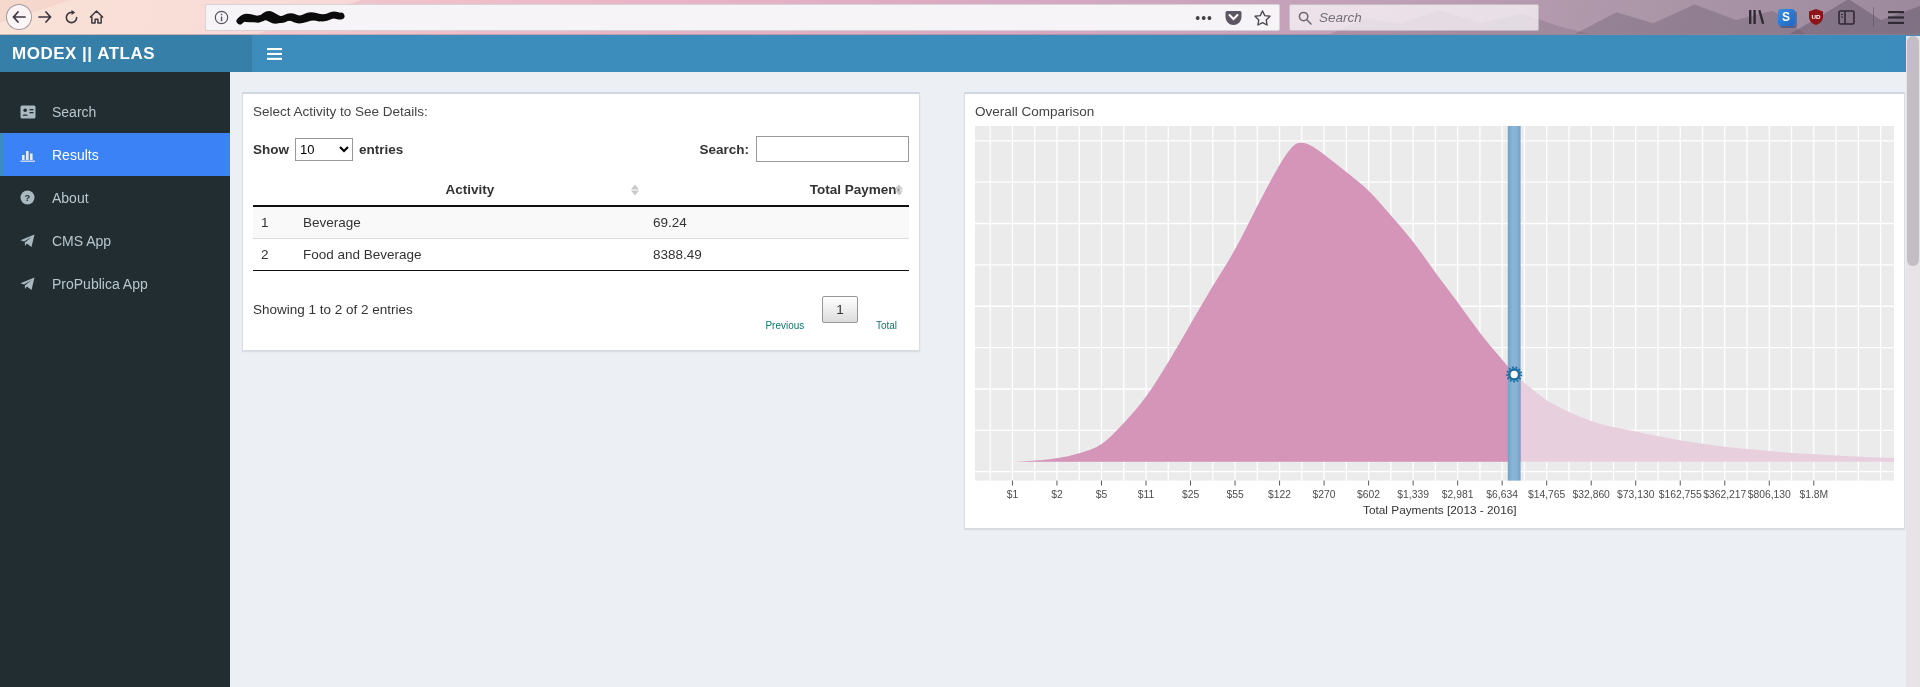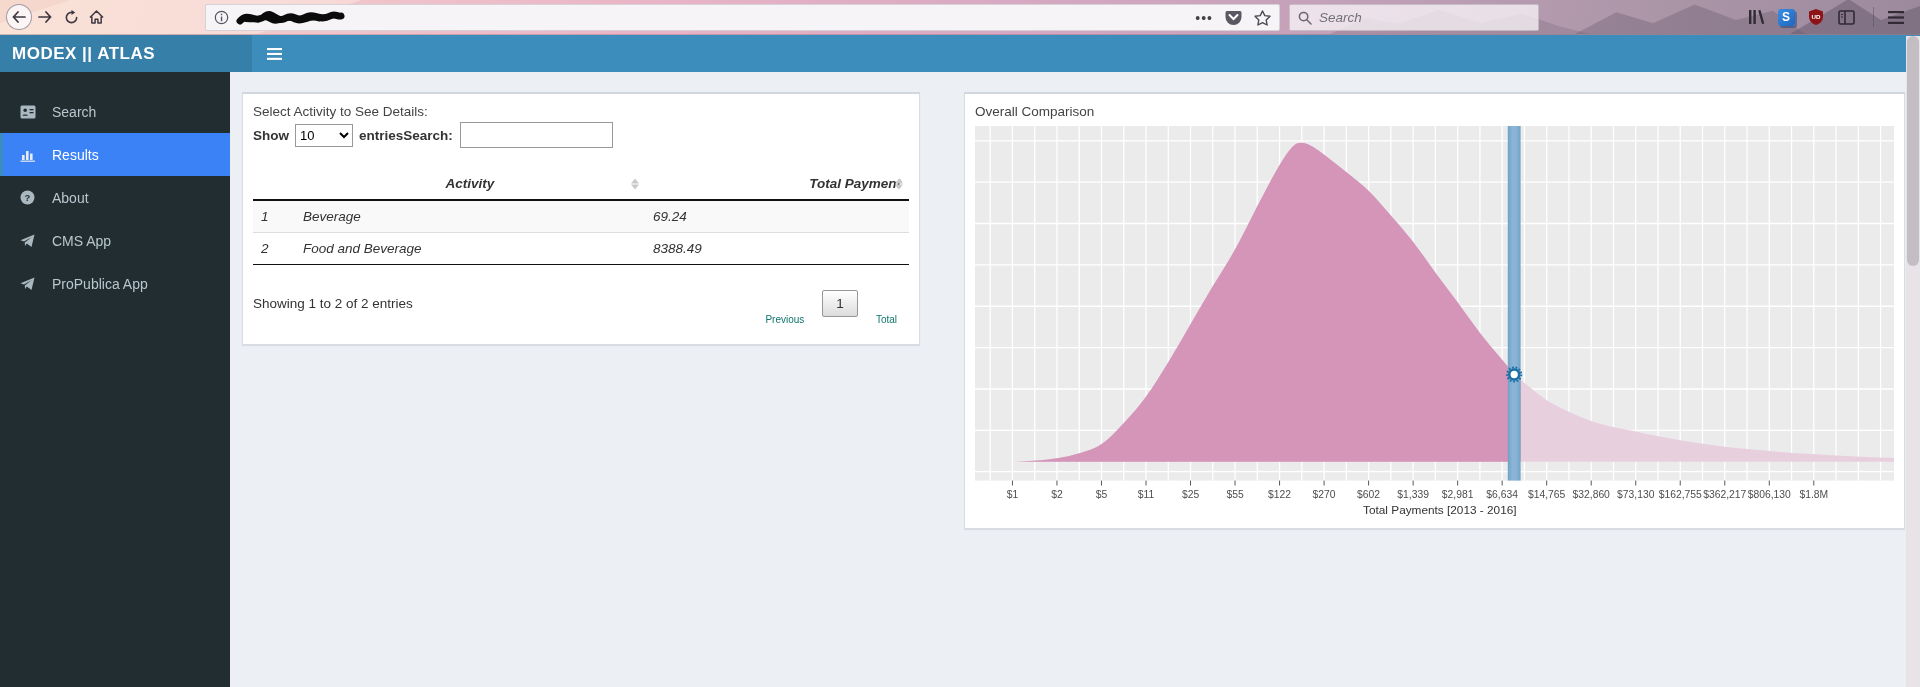--- a/index.html
+++ b/index.html
@@ -84,29 +84,29 @@
   .content { flex:1; padding:20px 15px 0 12px; display:flex; align-items:flex-start; }
 
   .box {
     background:#fff; border:1px solid #d8dce3; border-top:2px solid #d2d6de;
     box-shadow:0 1px 1px rgba(0,0,0,0.08); padding:10px;
   }
   .box-title { font-size:13.5px; color:#444; }
 
   
   .table-box { width:678px; flex-shrink:0; }
-  .dt-controls { display:flex; align-items:center; margin-top:3px; }
+  .dt-controls { display:flex; justify-content:space-between; align-items:center; margin-top:17px;gap:21px; }
   .dt-length { font-size:13.5px; color:#333; font-weight:bold; display:flex; align-items:center; gap:6px; }
   .dt-length select {
     width:58px; height:23px; font-size:13px; border:1px solid #999; background:#fff;
     font-family:"Liberation Sans",sans-serif;
   }
   .dt-search { font-size:13.5px; color:#333; font-weight:bold; display:flex; align-items:center; gap:7px; }
   .dt-search input { width:153px; height:26px; border:1px solid #999; font-size:13px; padding:0 5px; }
-  table.dt { width:100%; border-collapse:collapse; margin-top:20px; font-size:13.5px; color:#333;font-style:italic; }
+  table.dt { width:100%; border-collapse:collapse; margin-top:12px; font-size:13.5px; color:#333; }
   table.dt th { font-weight:bold; padding:8px; position:relative; border-bottom:2px solid #111; }
   th.col-num { width:42px; }
   th.col-act { width:350px; text-align:center; padding-right:150px; }
   th.col-pay { text-align:right; padding-right:20px; }
   .sort-ic { position:absolute; right:6px; top:50%; transform:translateY(-50%); display:flex; flex-direction:column; gap:1px; }
   .sort-ic i { width:0; height:0; border-left:4px solid transparent; border-right:4px solid transparent; display:block; }
   .sort-ic .up { border-bottom:5px solid #c9c9c9; }
   .sort-ic .dn { border-top:5px solid #c9c9c9; }
   table.dt td { padding:8px; border-top:1px solid #ddd; }
   table.dt tbody tr:first-child td { border-top:none; }

